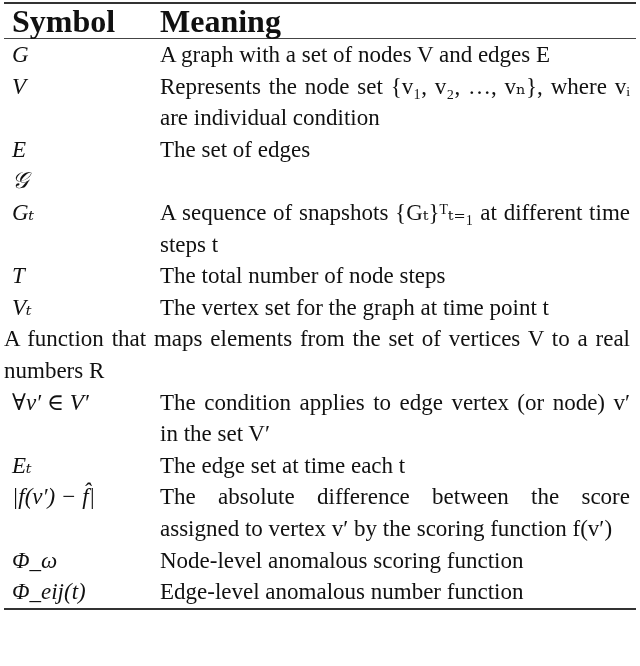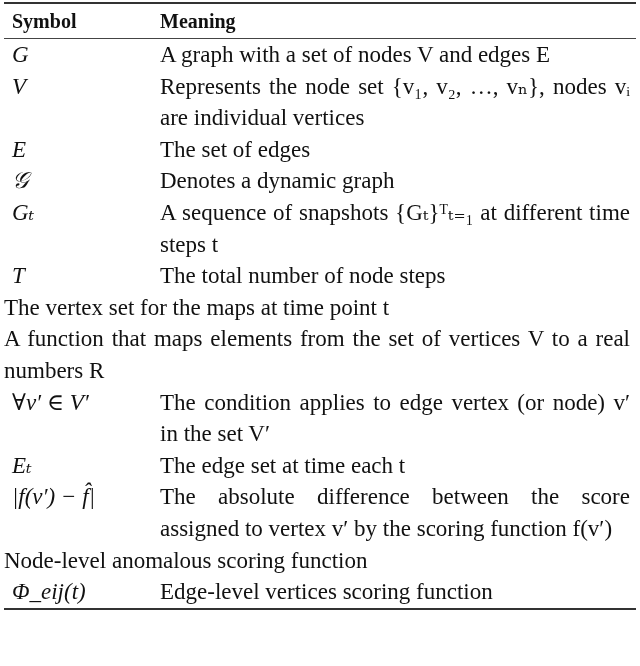--- a/index.html
+++ b/index.html
@@ -9,77 +9,78 @@
       color: #111111;
     }
     .table {
       position: absolute; left: 4px; top: 2px; width: 632px;
       border-top: 2px solid #333; border-bottom: 2px solid #333;
     }
     .row {
       display: flex; align-items: flex-start;
       font-size: 23px; line-height: 31.6px;
     }
-    .header { border-bottom: 1.5px solid #444; font-weight: bold; font-size: 20px; line-height: 34px; }
+    .header { border-bottom: 1.5px solid #444; font-weight: bold; font-size: 32px; line-height: 34px; }
     .sym { width: 148px; padding-left: 8px; flex: 0 0 auto; font-style: italic; white-space: nowrap; }
     .header .sym { font-style: normal; }
     .mean { flex: 1 1 auto; padding-right: 6px; text-align: justify; }
   </style>
 </head>
 <body>
 
 <div class="table">
   <div class="row header">
     <div class="sym">Symbol</div>
     <div class="mean">Meaning</div>
   </div>
   <div id="rows">
       <div class="row">
         <div class="sym">G</div>
         <div class="mean">A graph with a set of nodes V and edges E</div>
       </div>
       <div class="row">
         <div class="sym">V</div>
-        <div class="mean">Represents the node set {v₁, v₂, …, vₙ}, nodes vᵢ are individual vertices</div>
+        <div class="mean">Represents the node set {v₁, v₂, …, vₙ}, where vᵢ are individual condition</div>
       </div>
       <div class="row">
         <div class="sym">E</div>
         <div class="mean">The set of edges</div>
       </div>
       <div class="row">
         <div class="sym">𝒢</div>
-        <div class="mean">Denotes a dynamic graph</div>
       </div>
       <div class="row">
         <div class="sym">Gₜ</div>
         <div class="mean">A sequence of snapshots {Gₜ}ᵀₜ₌₁ at different time steps t</div>
       </div>
       <div class="row">
         <div class="sym">T</div>
         <div class="mean">The total number of node steps</div>
       </div>
       <div class="row">
-        <div class="mean">The vertex set for the maps at time point t</div>
+        <div class="sym">Vₜ</div>
+        <div class="mean">The vertex set for the graph at time point t</div>
       </div>
       <div class="row">
         <div class="mean">A function that maps elements from the set of vertices V to a real numbers R</div>
       </div>
       <div class="row">
         <div class="sym">∀v′ ∈ V′</div>
         <div class="mean">The condition applies to edge vertex (or node) v′ in the set V′</div>
       </div>
       <div class="row">
         <div class="sym">Eₜ</div>
         <div class="mean">The edge set at time each t</div>
       </div>
       <div class="row">
         <div class="sym">|f(v′) − f̂|</div>
         <div class="mean">The absolute difference between the score assigned to vertex v′ by the scoring function f(v′)</div>
       </div>
       <div class="row">
+        <div class="sym">Φ_ω</div>
         <div class="mean">Node-level anomalous scoring function</div>
       </div>
       <div class="row">
         <div class="sym">Φ_eij(t)</div>
-        <div class="mean">Edge-level vertices scoring function</div>
+        <div class="mean">Edge-level anomalous number function</div>
       </div>
     </div>
 </div>
 
 </body></html>

